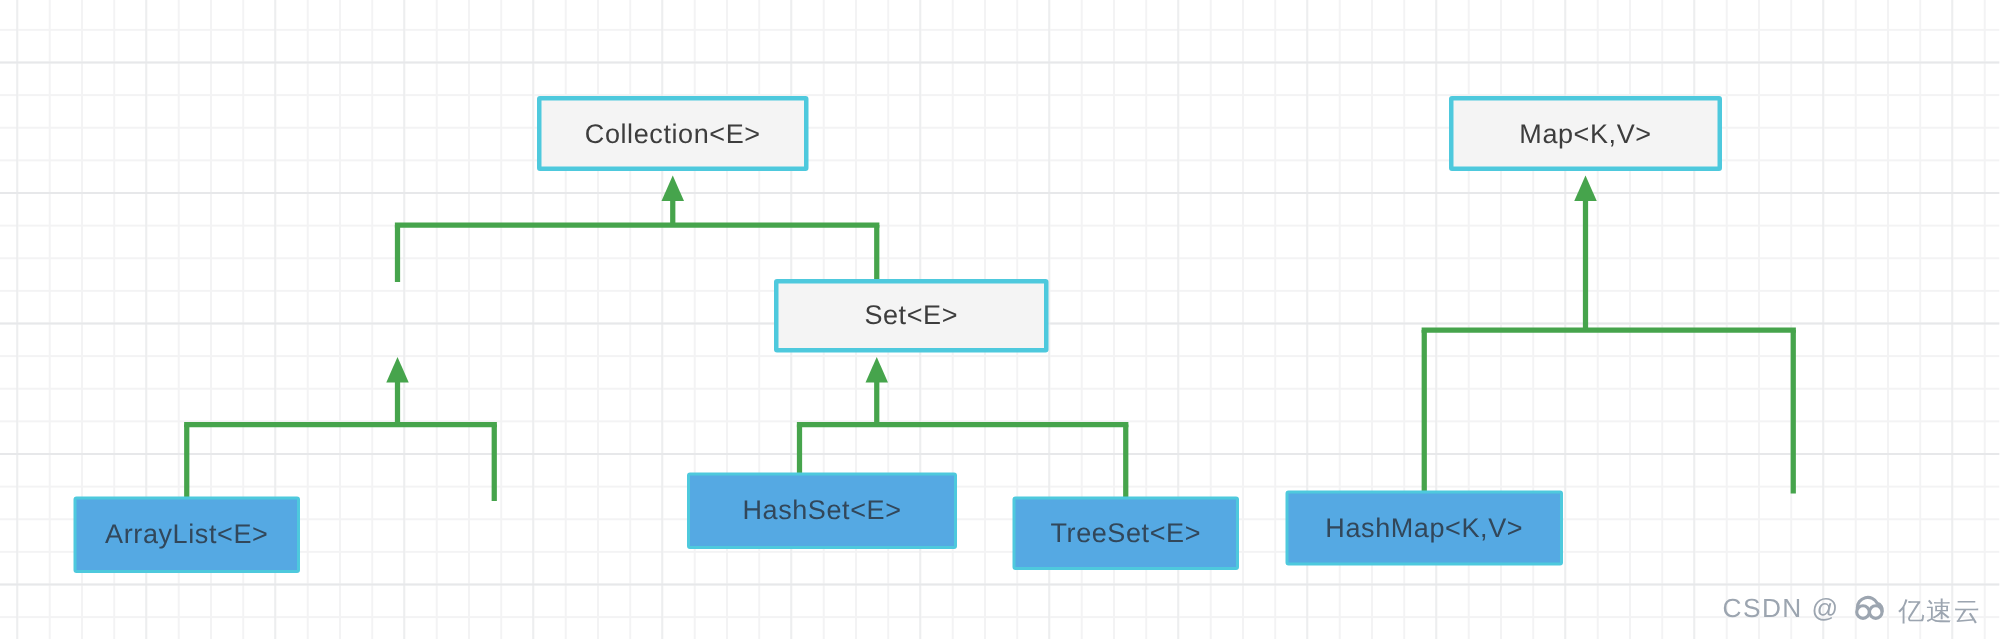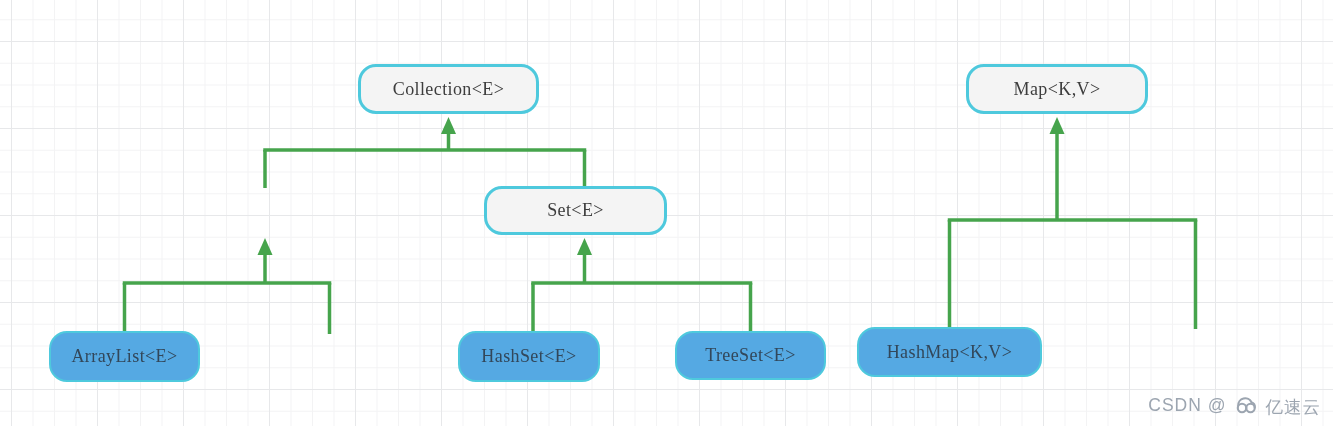--- a/index.html
+++ b/index.html
@@ -15,26 +15,25 @@
       linear-gradient(var(--grid-minor,#f3f3f4) 1px, transparent 1px),
       linear-gradient(90deg, var(--grid-minor,#f3f3f4) 1px, transparent 1px);
     background-size: 86px 87px, 86px 87px, 21.5px 21.75px, 21.5px 21.75px;
     background-position: 11px 41px, 11px 41px, 11px 41px, 11px 41px;
   }
   .connector-layer{position:absolute;left:0;top:0;width:1333px;height:426px;}
   .node{
     position:absolute;
     display:flex;align-items:center;justify-content:center;
     box-sizing:border-box;
-    border-radius:18px;
+    border-radius:2px;
     font-size:18px;
     letter-spacing:0.4px;
     white-space:nowrap;
     user-select:none;
-    font-family:Liberation Serif, serif;
   }
   .node.light{
     background:var(--box-light-fill,#f4f4f4);
     border:3px solid var(--box-border-cyan,#4ec9dd);
     color:var(--box-light-text,#3d3d3d);
   }
   .node.blue{
     background:var(--box-blue-fill,#55a9e3);
     border:2px solid var(--box-border-cyan,#4ec9dd);
     color:var(--box-blue-text,#32475a);
@@ -82,18 +81,18 @@
       <svg width="27" height="20" viewBox="0 0 27 20" fill="none">
         <circle cx="9" cy="13" r="4.2" stroke="#9ca5b0" stroke-width="2.1"></circle>
         <circle cx="17.5" cy="13" r="4.2" stroke="#9ca5b0" stroke-width="2.1"></circle>
         <path d="M5.2 10.5 A 7 7 0 0 1 18.5 7.2 A 4.6 4.6 0 0 1 21.8 12.4" stroke="#9ca5b0" stroke-width="2.1" stroke-linecap="round"></path>
       </svg>
     </span>
     <span>亿速云</span>
   </div>
 <div class="node light" style="left: 358px; top: 64px; width: 181px; height: 50px;">Collection&lt;E&gt;</div>
     <div class="node light" style="left: 966px; top: 64px; width: 182px; height: 50px;">Map&lt;K,V&gt;</div>
-    <div class="node light" style="left: 484px; top: 186px; width: 183px; height: 49px;">Set&lt;E&gt;</div>
+    <div class="node light" style="left: 516px; top: 186px; width: 183px; height: 49px;">Set&lt;E&gt;</div>
     <div class="node blue" style="left: 49px; top: 331px; width: 151px; height: 51px;">ArrayList&lt;E&gt;</div>
-    <div class="node blue" style="left: 458px; top: 331px; width: 142px; height: 51px;">HashSet&lt;E&gt;</div>
+    <div class="node blue" style="left: 458px; top: 315px; width: 180px; height: 51px;">HashSet&lt;E&gt;</div>
     <div class="node blue" style="left: 675px; top: 331px; width: 151px; height: 49px;">TreeSet&lt;E&gt;</div>
     <div class="node blue" style="left: 857px; top: 327px; width: 185px; height: 50px; text-align: right;">HashMap&lt;K,V&gt;</div>
   </div>
 
 </body></html>

